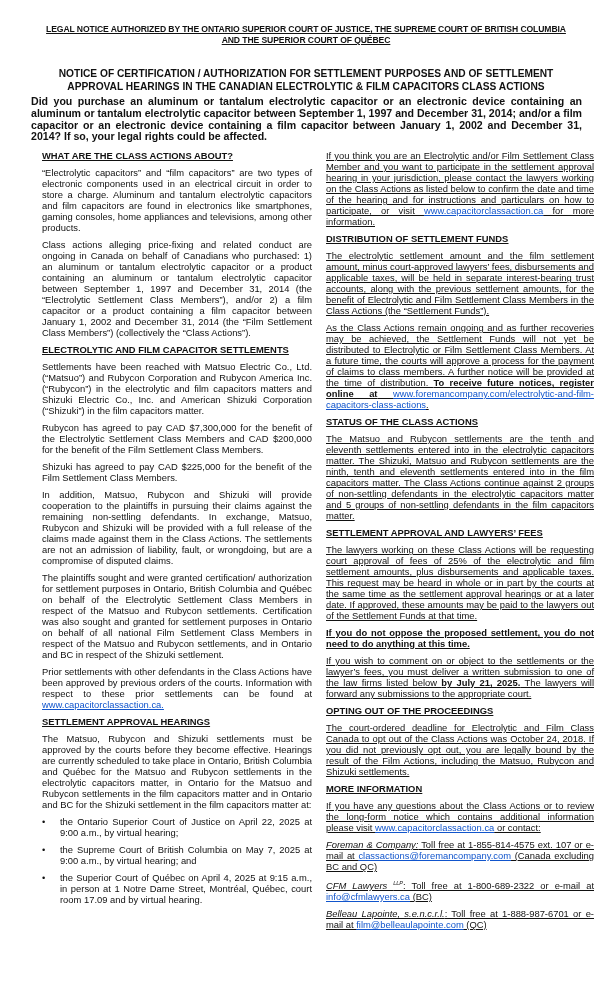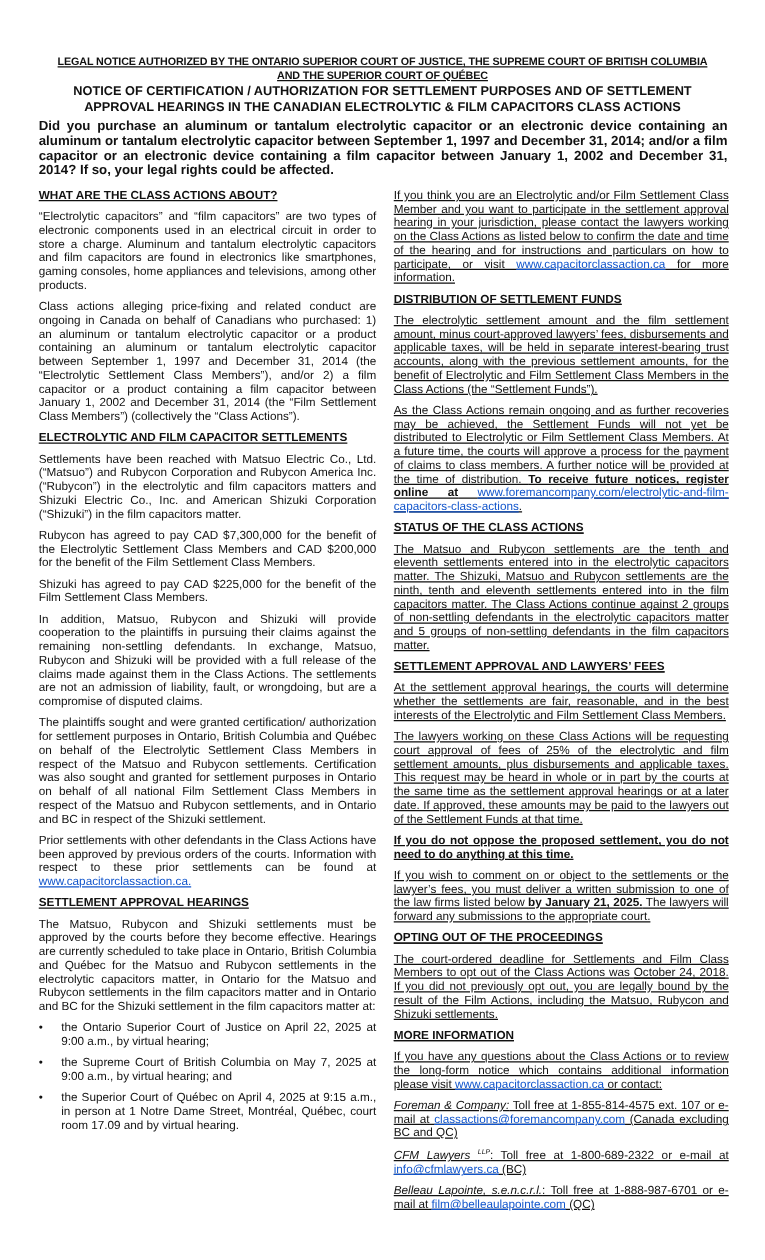--- a/index.html
+++ b/index.html
@@ -2,33 +2,33 @@
 <html><head>
 <meta charset="utf-8">
 <style>
   html, body { margin: 0; padding: 0; background: #ffffff; }
   body {
     width: 612px; height: 1008px; overflow: hidden; position: relative;
     font-family: "Liberation Sans", sans-serif; color: #111111;
   }
   .page { position: absolute; left: 0; top: 0; width: 612px; height: 1008px; }
   .court-header {
-    position: absolute; left: 40px; top: 44px; width: 532px;
+    position: absolute; left: 40px; top: 24px; width: 532px;
     text-align: center; font-weight: bold; font-size: 8.6px; line-height: 11px;
     text-decoration: underline; letter-spacing: -0.1px;
   }
   .notice-title {
     position: absolute; left: 40px; top: 68px; width: 532px;
     text-align: center; font-weight: bold; font-size: 10.2px; line-height: 12.5px;
   }
   .lead-question {
     position: absolute; left: 31px; top: 96px; width: 551px;
     text-align: justify; font-weight: bold; font-size: 10.6px; line-height: 11.8px;
   }
-  .col { position: absolute; top: 150px; font-size: 9.4px; line-height: 11px; }
+  .col { position: absolute; top: 150px; font-size: 9.4px; line-height: 11px; margin-left: 11px; }
   .col-left { left: 31px; width: 270px; }
   .col-right { left: 315px; width: 268px; text-decoration: underline; }
   .col p { margin: 0 0 6px 0; text-align: justify; }
   .col h2 {
     margin: 0 0 6px 0; font-size: 9.4px; line-height: 11px; font-weight: bold;
     text-decoration: underline;
   }
   a.lnk { color: #1155cc; text-decoration: underline; }
   .bold { font-weight: bold; }
   .uline { text-decoration: underline; }
@@ -82,27 +82,26 @@
     <p><span>If you think you are an Electrolytic and/or Film Settlement Class Member and you want to participate in the settlement approval hearing in your jurisdiction, please contact the lawyers working on the Class Actions as listed below to confirm the date and time of the hearing and for instructions and particulars on how to participate, or visit </span><a class="lnk">www.capacitorclassaction.ca</a><span> for more information.</span></p>
 
     <h2>DISTRIBUTION OF SETTLEMENT FUNDS</h2>
     <p>The electrolytic settlement amount and the film settlement amount, minus court-approved lawyers’ fees, disbursements and applicable taxes, will be held in separate interest-bearing trust accounts, along with the previous settlement amounts, for the benefit of Electrolytic and Film Settlement Class Members in the Class Actions (the “Settlement Funds”).</p>
     <p><span>As the Class Actions remain ongoing and as further recoveries may be achieved, the Settlement Funds will not yet be distributed to Electrolytic or Film Settlement Class Members. At a future time, the courts will approve a process for the payment of claims to class members. A further notice will be provided at the time of distribution. </span><span class="bold">To receive future notices, register online at</span> <a class="lnk">www.foremancompany.com/electrolytic-and-film-capacitors-class-actions</a><span>.</span></p>
 
     <h2>STATUS OF THE CLASS ACTIONS</h2>
     <p>The Matsuo and Rubycon settlements are the tenth and eleventh settlements entered into in the electrolytic capacitors matter. The Shizuki, Matsuo and Rubycon settlements are the ninth, tenth and eleventh settlements entered into in the film capacitors matter. The Class Actions continue against 2 groups of non-settling defendants in the electrolytic capacitors matter and 5 groups of non-settling defendants in the film capacitors matter.</p>
 
     <h2>SETTLEMENT APPROVAL AND LAWYERS’ FEES</h2>
-    <p>At the settlement approval hearings, the courts will determine whether the settlements are fair, reasonable, and in the best interests of the Electrolytic and Film Settlement Class Members.</p>
     <p>The lawyers working on these Class Actions will be requesting court approval of fees of 25% of the electrolytic and film settlement amounts, plus disbursements and applicable taxes. This request may be heard in whole or in part by the courts at the same time as the settlement approval hearings or at a later date. If approved, these amounts may be paid to the lawyers out of the Settlement Funds at that time.</p>
     <p class="bold">If you do not oppose the proposed settlement, you do not need to do anything at this time.</p>
-    <p><span>If you wish to comment on or object to the settlements or the lawyer’s fees, you must deliver a written submission to one of the law firms listed below </span><span class="bold">by January 21, 2025.</span><span> The lawyers will forward any submissions to the appropriate court.</span></p>
+    <p><span>If you wish to comment on or object to the settlements or the lawyer’s fees, you must deliver a written submission to one of the law firms listed below </span><span class="bold">by July 21, 2025.</span><span> The lawyers will forward any submissions to the appropriate court.</span></p>
 
     <h2>OPTING OUT OF THE PROCEEDINGS</h2>
-    <p><span>The court-ordered deadline for Settlements and Film Class Members to opt out of the Class Actions was </span><span class="uline">October 24, 2018</span><span>. If you did not previously opt out, you are legally bound by the result of the Film Actions, including the Matsuo, Rubycon and Shizuki settlements.</span></p>
+    <p><span>The court-ordered deadline for Electrolytic and Film Class Canada to opt out of the Class Actions was </span><span class="uline">October 24, 2018</span><span>. If you did not previously opt out, you are legally bound by the result of the Film Actions, including the Matsuo, Rubycon and Shizuki settlements.</span></p>
 
     <h2>MORE INFORMATION</h2>
     <p><span>If you have any questions about the Class Actions or to review the long-form notice which contains additional information please visit </span><a class="lnk">www.capacitorclassaction.ca</a><span> or contact:</span></p>
 
     <p><span class="ital">Foreman &amp; Company:</span><span> Toll free at 1-855-814-4575 ext. 107 or e-mail at </span><a class="lnk">classactions@foremancompany.com</a><span> (Canada excluding BC and QC)</span></p>
 
     <p><span class="ital">CFM Lawyers </span><sup class="llp">LLP</sup><span>: Toll free at 1-800-689-2322 or e-mail at </span><a class="lnk">info@cfmlawyers.ca</a><span>  (BC)</span></p>
 
     <p><span class="ital">Belleau Lapointe, s.e.n.c.r.l.</span><span>: Toll free at 1-888-987-6701 or e-mail at </span><a class="lnk">film@belleaulapointe.com</a><span> (QC)</span></p>
   </div>

